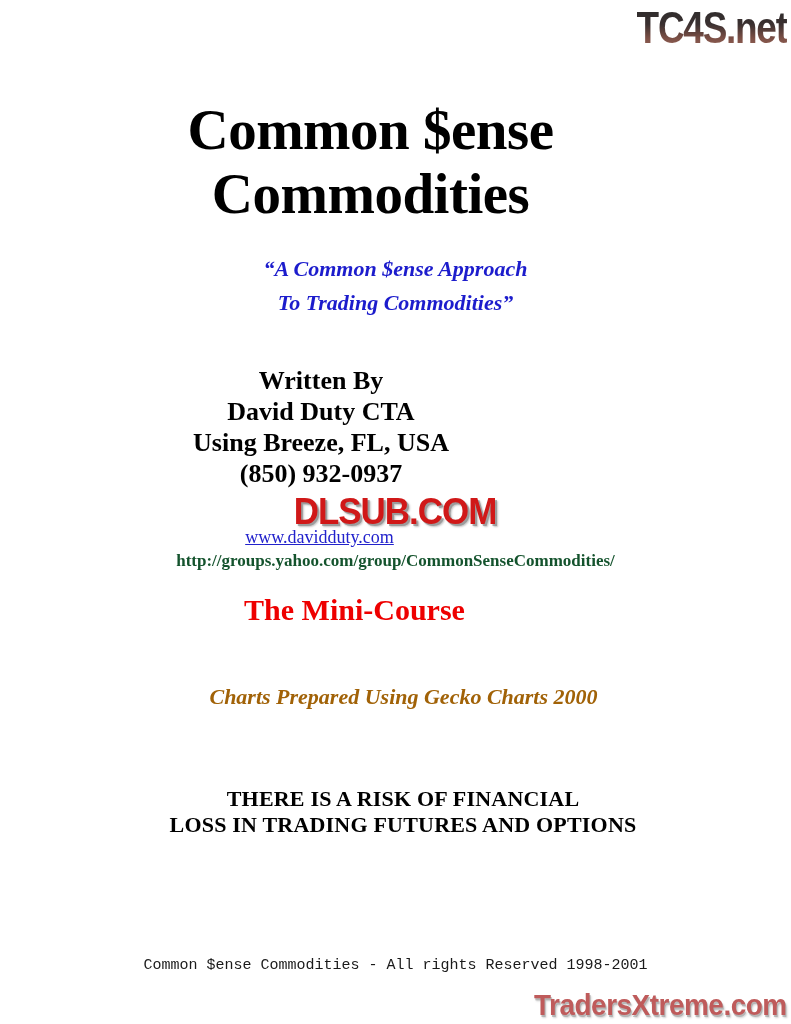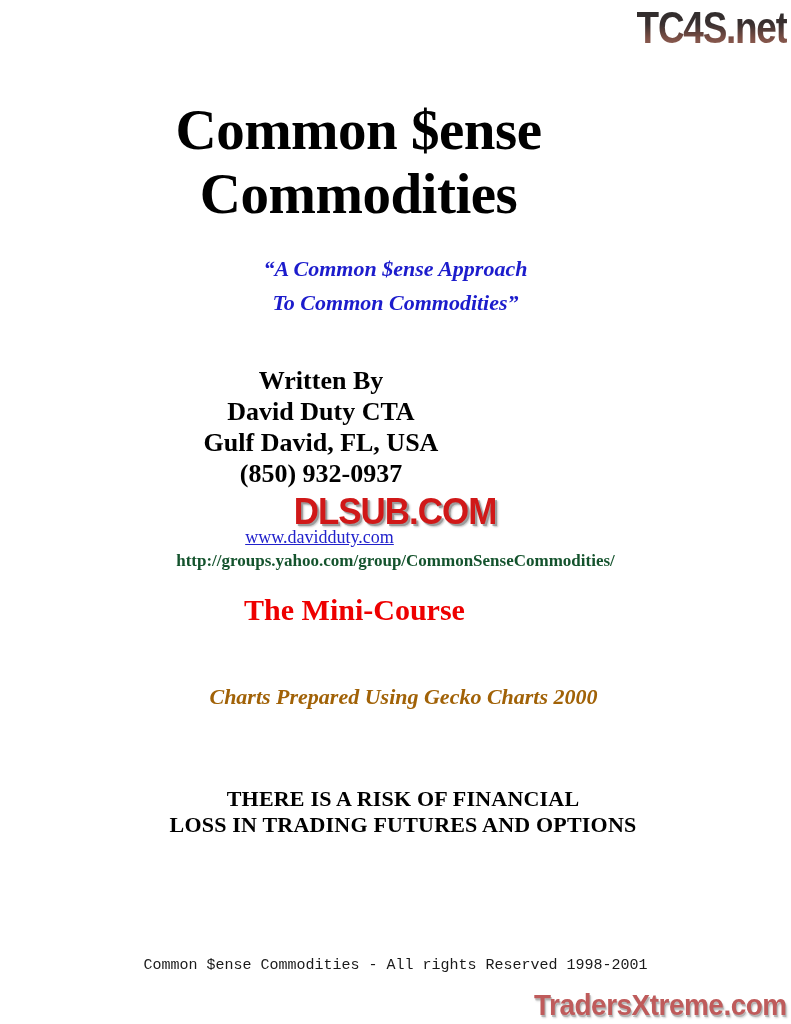--- a/index.html
+++ b/index.html
@@ -37,21 +37,21 @@
     background-clip: text;
     color: transparent;
     text-shadow: none;
     white-space: nowrap;
   }
 
   
   #title-block {
     position: absolute;
     top: 98px;
-    left: 0;
+    left: 12px;
     width: 717px;
     text-align: center;
   }
   .title-line {
     font-family: "Liberation Serif", "DejaVu Serif", serif;
     font-weight: bold;
     font-size: 57px;
     line-height: 64px;
     color: #000000;
     letter-spacing: -0.5px;
@@ -240,27 +240,27 @@
 
   <div id="tc4s-watermark">TC4S.net</div>
 
   <div id="title-block">
     <div class="title-line">Common $ense</div>
     <div class="title-line">Commodities</div>
   </div>
 
   <div id="subtitle-block">
     <div class="subtitle-line">“A Common $ense Approach</div>
-    <div class="subtitle-line">To Common Commodities”</div>
+    <div class="subtitle-line">To Trading Commodities”</div>
   </div>
 
   <div id="author-block">
     <div class="author-line">Written By</div>
     <div class="author-line">David Duty CTA</div>
-    <div class="author-line">Gulf David, FL, USA</div>
+    <div class="author-line">Using Breeze, FL, USA</div>
     <div class="author-line">(850) 932-0937</div>
   </div>
 
   <div id="dlsub-watermark">DLSUB.COM</div>
 
   <div id="site-link">www.davidduty.com</div>
 
   <div id="group-link">http://groups.yahoo.com/group/CommonSenseCommodities/</div>
 
   <div id="course-title">The Mini-Course</div>

